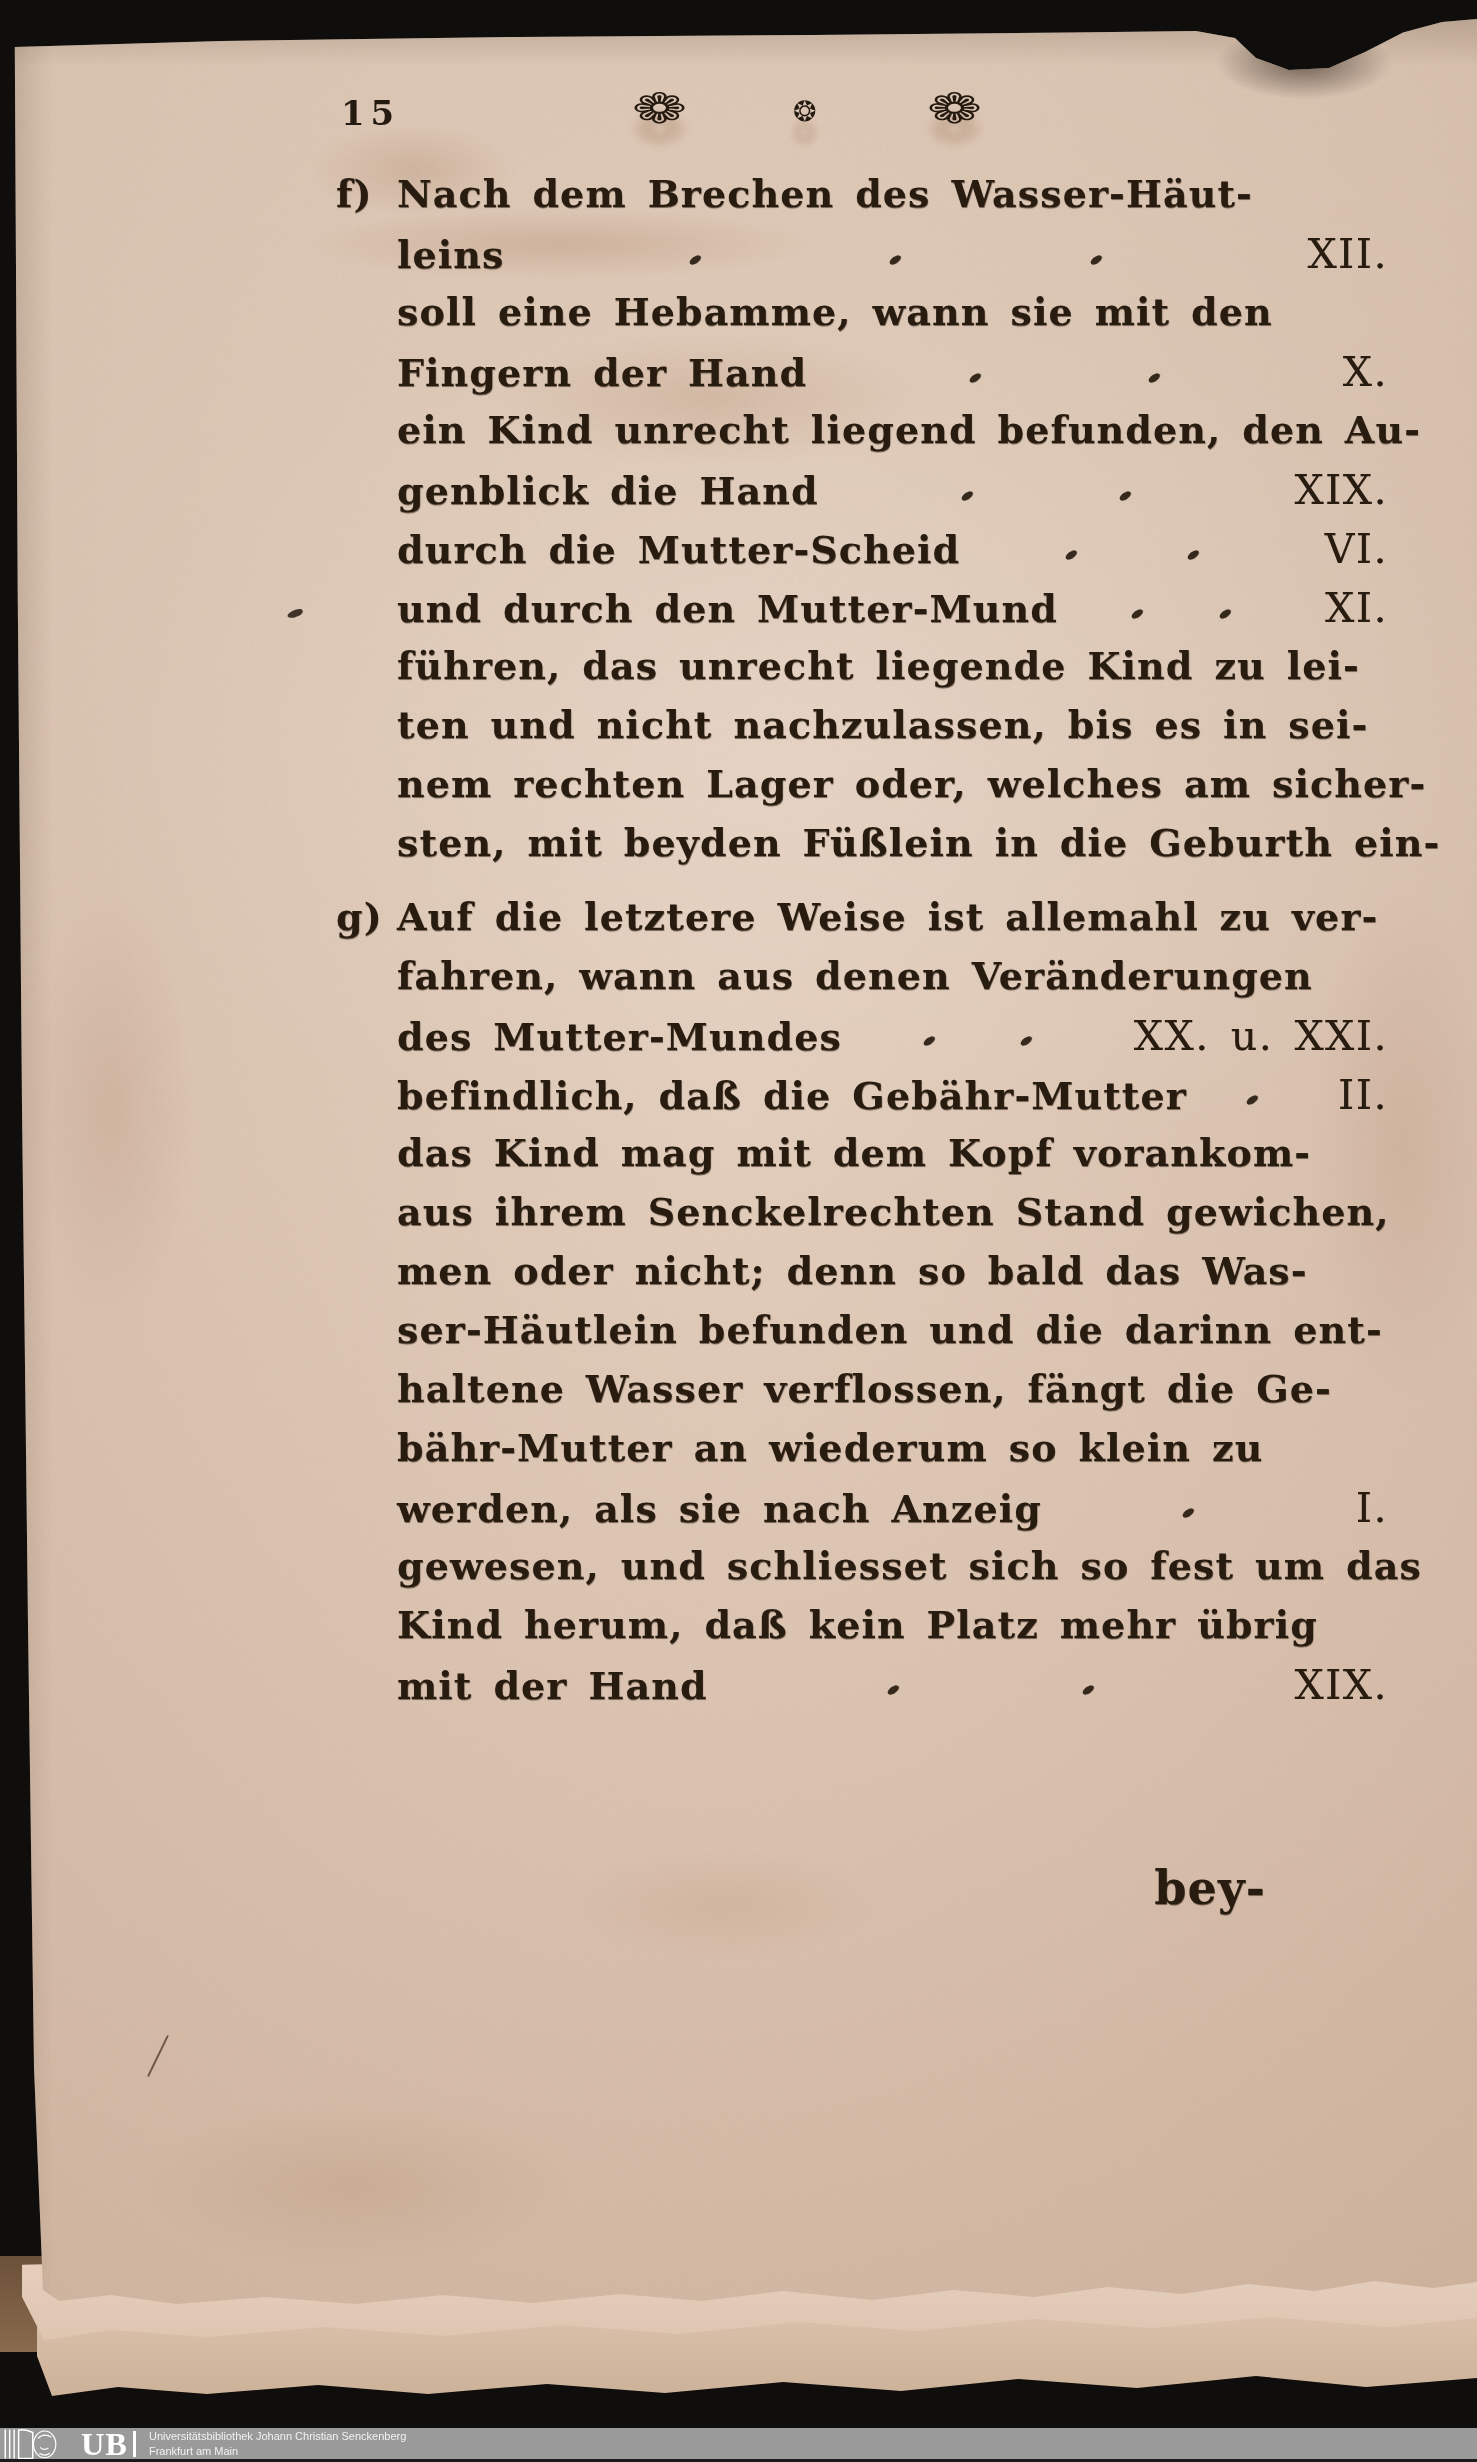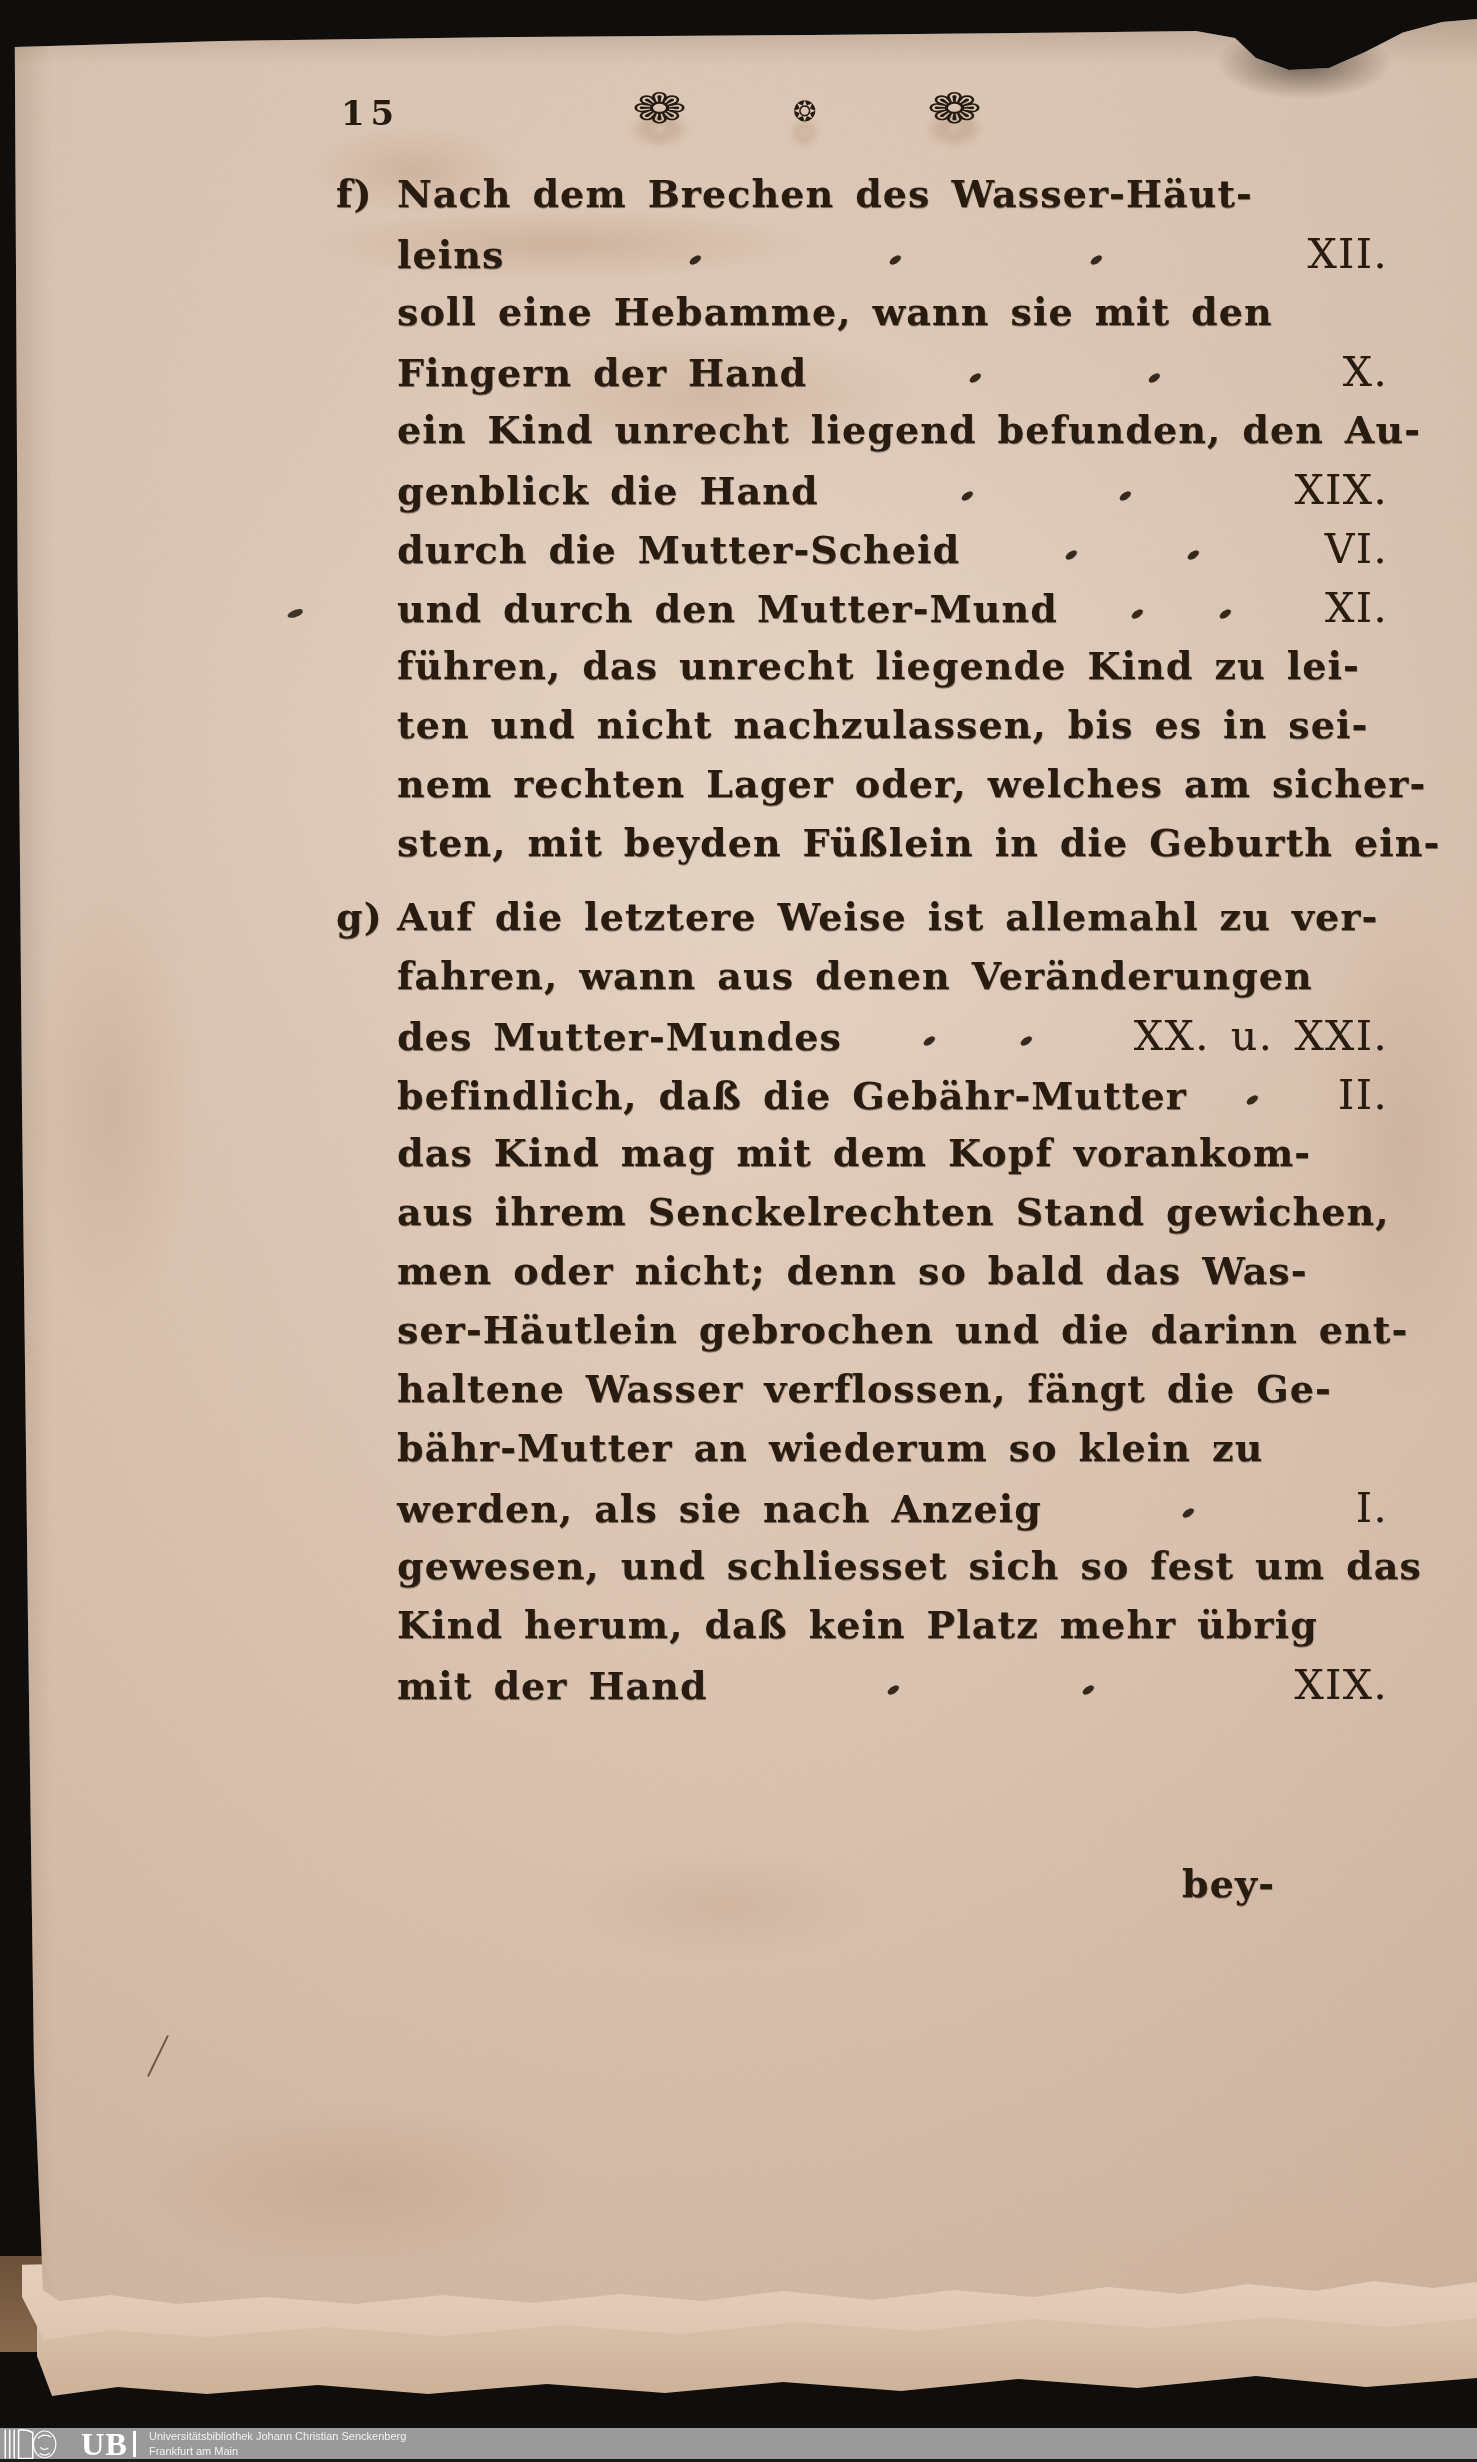--- a/index.html
+++ b/index.html
@@ -79,23 +79,23 @@
   .line{display:flex;align-items:baseline;height:59px;}
   .line.gap{margin-top:14.8px;}
   .marker{flex:0 0 61px;}
   .txt{white-space:pre;}
   .leaders{flex:1 1 auto;display:flex;justify-content:space-evenly;align-self:center;min-width:44px;}
   .leader{display:inline-block;font-size:26.6px;line-height:0;color:#281c10;
           transform:rotate(-35deg) scale(1.35,.7);opacity:.92;}
   .ref{font-weight:400;font-size:41px;letter-spacing:1.5px;margin-left:19px;
        text-shadow:0.3px 0.4px 0.6px rgba(40,24,10,.5);text-align:right;}
   .catchword{
-    position:absolute;left:337px;top:1861px;width:1052px;
+    position:absolute;left:328px;top:1861px;width:1052px;
     text-align:right;padding-right:114px;box-sizing:border-box;
-    color:#281c10;font-weight:700;font-size:38px;letter-spacing:1.1px;
+    color:#281c10;font-weight:700;font-size:46px;letter-spacing:1.1px;
     text-shadow:0.4px 0.6px 0.7px rgba(40,24,10,.55);
   }
   
   .ink-mark{
     position:absolute;left:287px;top:610px;width:16.2px;height:6.6px;border-radius:60% 40% 50% 50%;
     background:#241a10;transform:rotate(-18deg);opacity:.85;
   }
   .pen-stroke{
     position:absolute;left:157px;top:2033px;width:2.2px;height:46px;
     background:#54412e;transform:rotate(26deg);opacity:.8;border-radius:1.5px;
@@ -249,21 +249,21 @@
         <div class="line">
           <span class="marker"></span>
           <span class="txt">aus ihrem Senckelrechten Stand gewichen,</span>
         </div>
         <div class="line">
           <span class="marker"></span>
           <span class="txt">men oder nicht; denn so bald das Was-</span>
         </div>
         <div class="line">
           <span class="marker"></span>
-          <span class="txt">ser-Häutlein gebrochen und die darinn ent-</span>
+          <span class="txt">ser-Häutlein befunden und die darinn ent-</span>
         </div>
         <div class="line">
           <span class="marker"></span>
           <span class="txt">haltene Wasser verflossen, fängt die Ge-</span>
         </div>
         <div class="line">
           <span class="marker"></span>
           <span class="txt">bähr-Mutter an wiederum so klein zu</span>
         </div>
         <div class="line">

